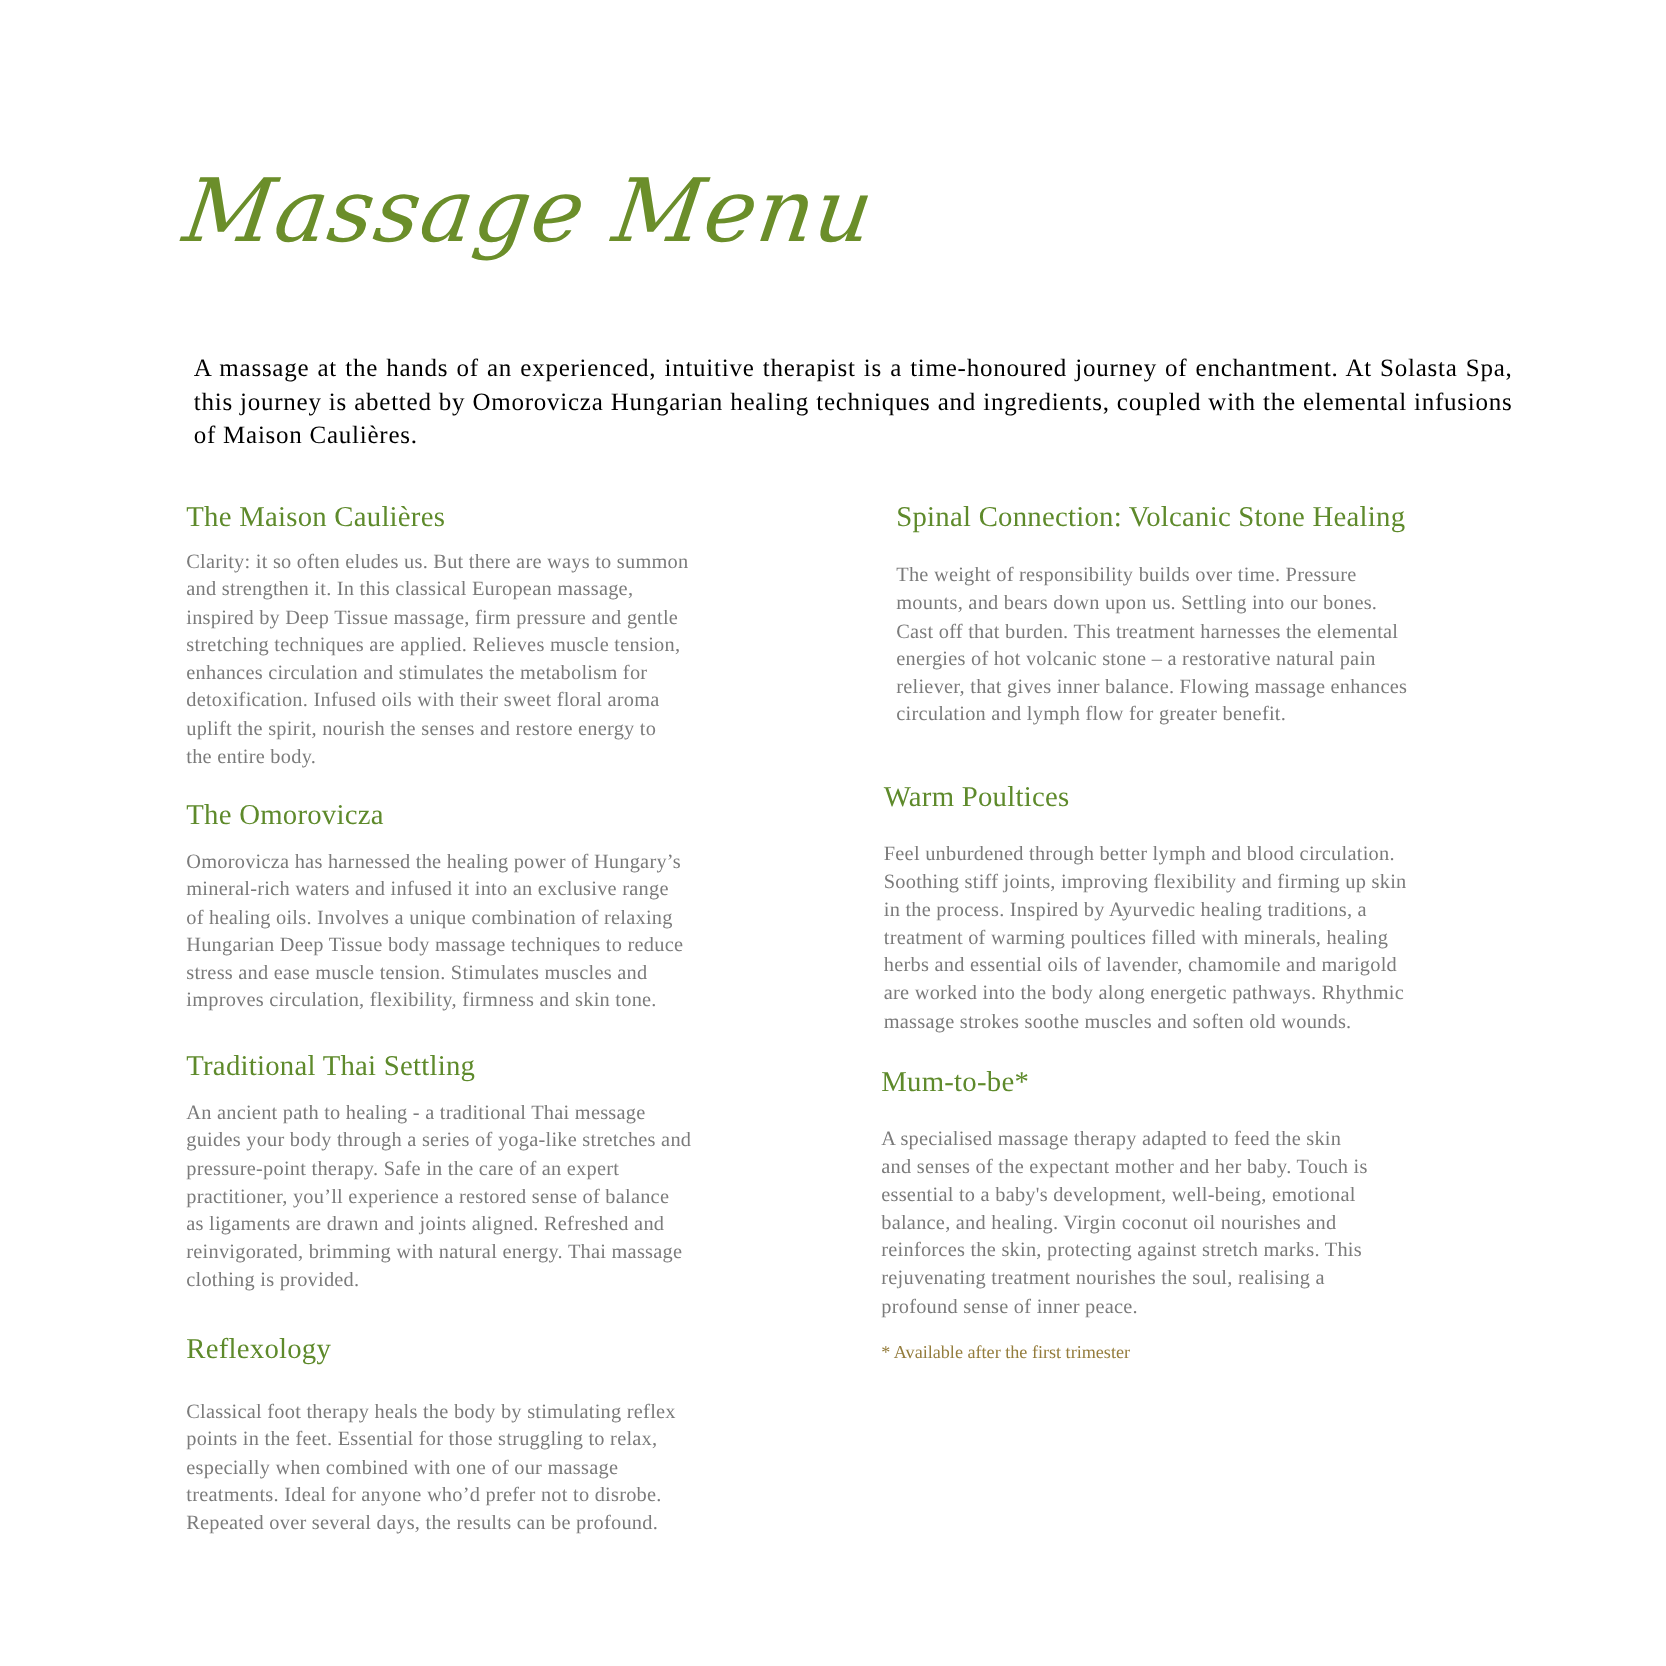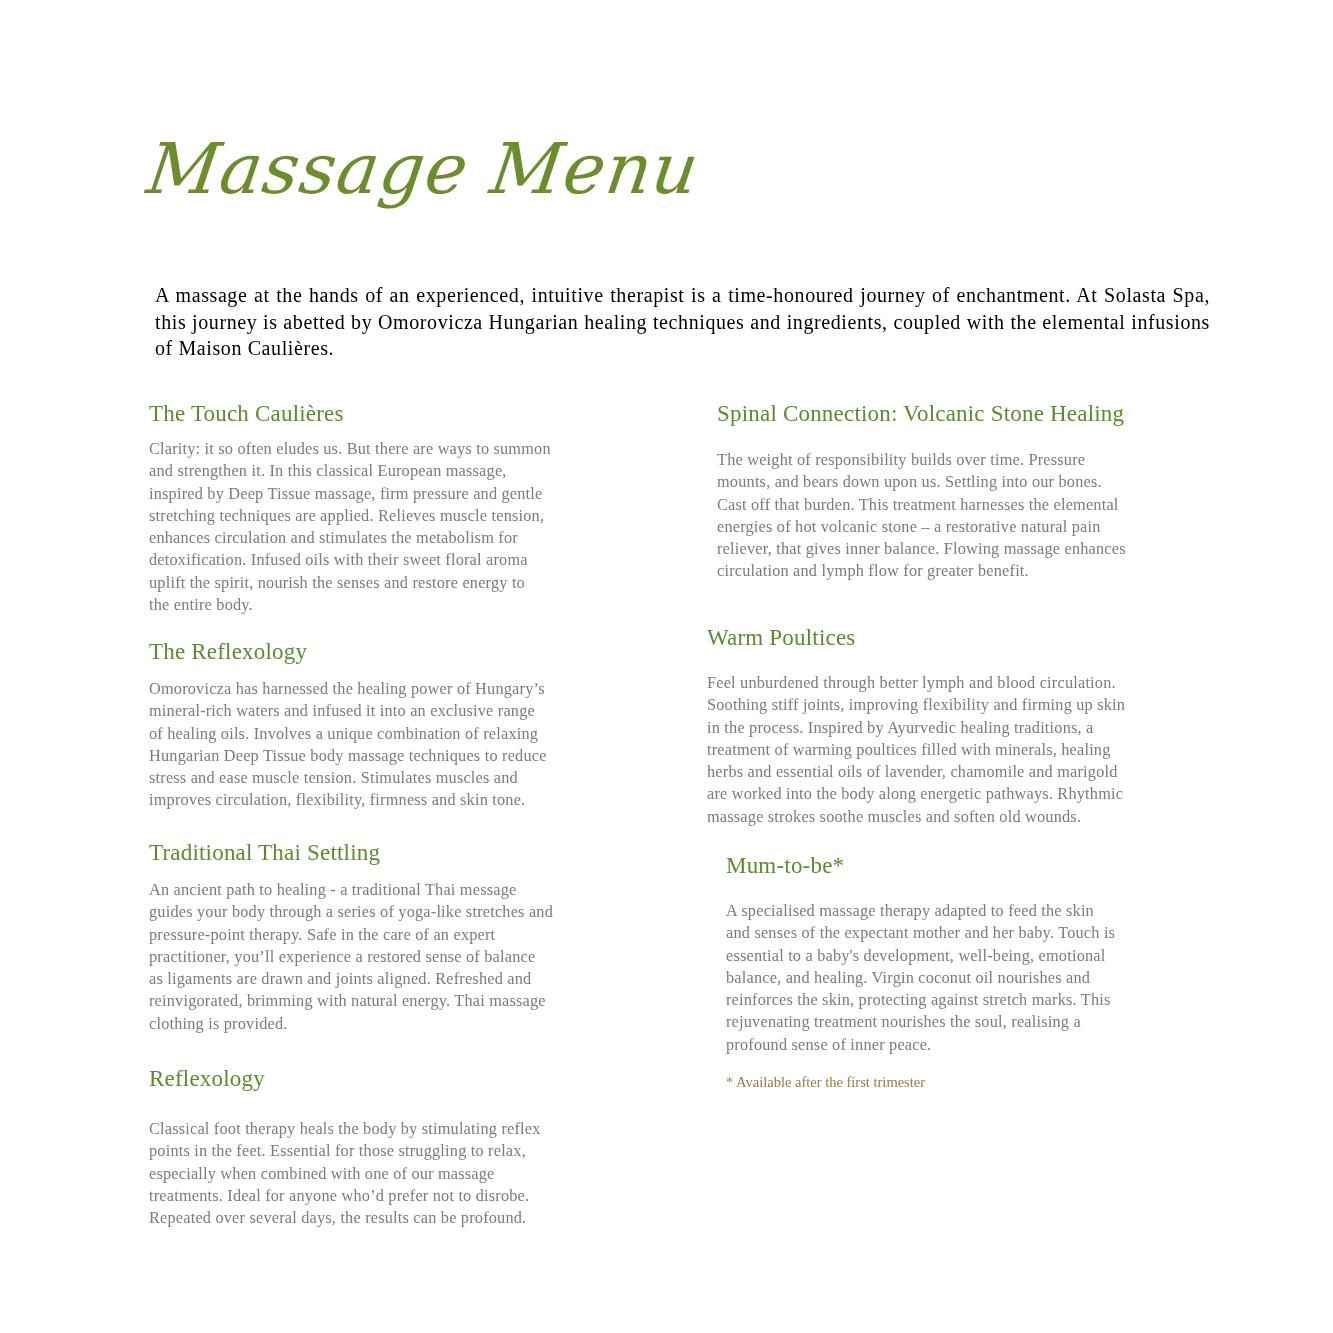--- a/index.html
+++ b/index.html
@@ -31,43 +31,43 @@
     margin-top: 18px; font-family: "Liberation Serif", serif; font-size: 14.5px;
     color: #947c3c;
   }
 
   #s1 { left: 149px; top: 400px; } #s1 p { margin-top: 10px; }
   #s2 { left: 149px; top: 638px; } #s2 p { margin-top: 12px; }
   #s3 { left: 149px; top: 839px; } #s3 p { margin-top: 12px; }
   #s4 { left: 149px; top: 1065px; } #s4 p { margin-top: 25px; }
   #s5 { left: 717px; top: 400px; width: 520px; } #s5 p { margin-top: 21px; }
   #s6 { left: 707px; top: 624px; width: 520px; } #s6 p { margin-top: 20px; }
-  #s7 { left: 726px; top: 852px; width: 520px; } #s7 p { margin-top: 20px; }
+  #s7 { left: 705px; top: 852px; width: 520px; } #s7 p { margin-top: 20px; }
 </style>
 </head>
 <body>
 
 <div class="page">
   <div class="title">Massage Menu</div>
   <div class="intro">A massage at the hands of an experienced, intuitive therapist is a time-honoured journey of enchantment. At Solasta Spa, this journey is abetted by Omorovicza Hungarian healing techniques and ingredients, coupled with the elemental infusions of Maison Caulières.</div>
 
   <div class="section" id="s1">
-    <h2>The Touch Caulières</h2>
+    <h2>The Maison Caulières</h2>
     <p>Clarity: it so often eludes us. But there are ways to summon
 and strengthen it. In this classical European massage,
 inspired by Deep Tissue massage, firm pressure and gentle
 stretching techniques are applied. Relieves muscle tension,
 enhances circulation and stimulates the metabolism for
 detoxification. Infused oils with their sweet floral aroma
 uplift the spirit, nourish the senses and restore energy to
 the entire body.</p>
   </div>
 
   <div class="section" id="s2">
-    <h2>The Reflexology</h2>
+    <h2>The Omorovicza</h2>
     <p>Omorovicza has harnessed the healing power of Hungary’s
 mineral-rich waters and infused it into an exclusive range
 of healing oils. Involves a unique combination of relaxing
 Hungarian Deep Tissue body massage techniques to reduce
 stress and ease muscle tension. Stimulates muscles and
 improves circulation, flexibility, firmness and skin tone.</p>
   </div>
 
   <div class="section" id="s3">
     <h2>Traditional Thai Settling</h2>

